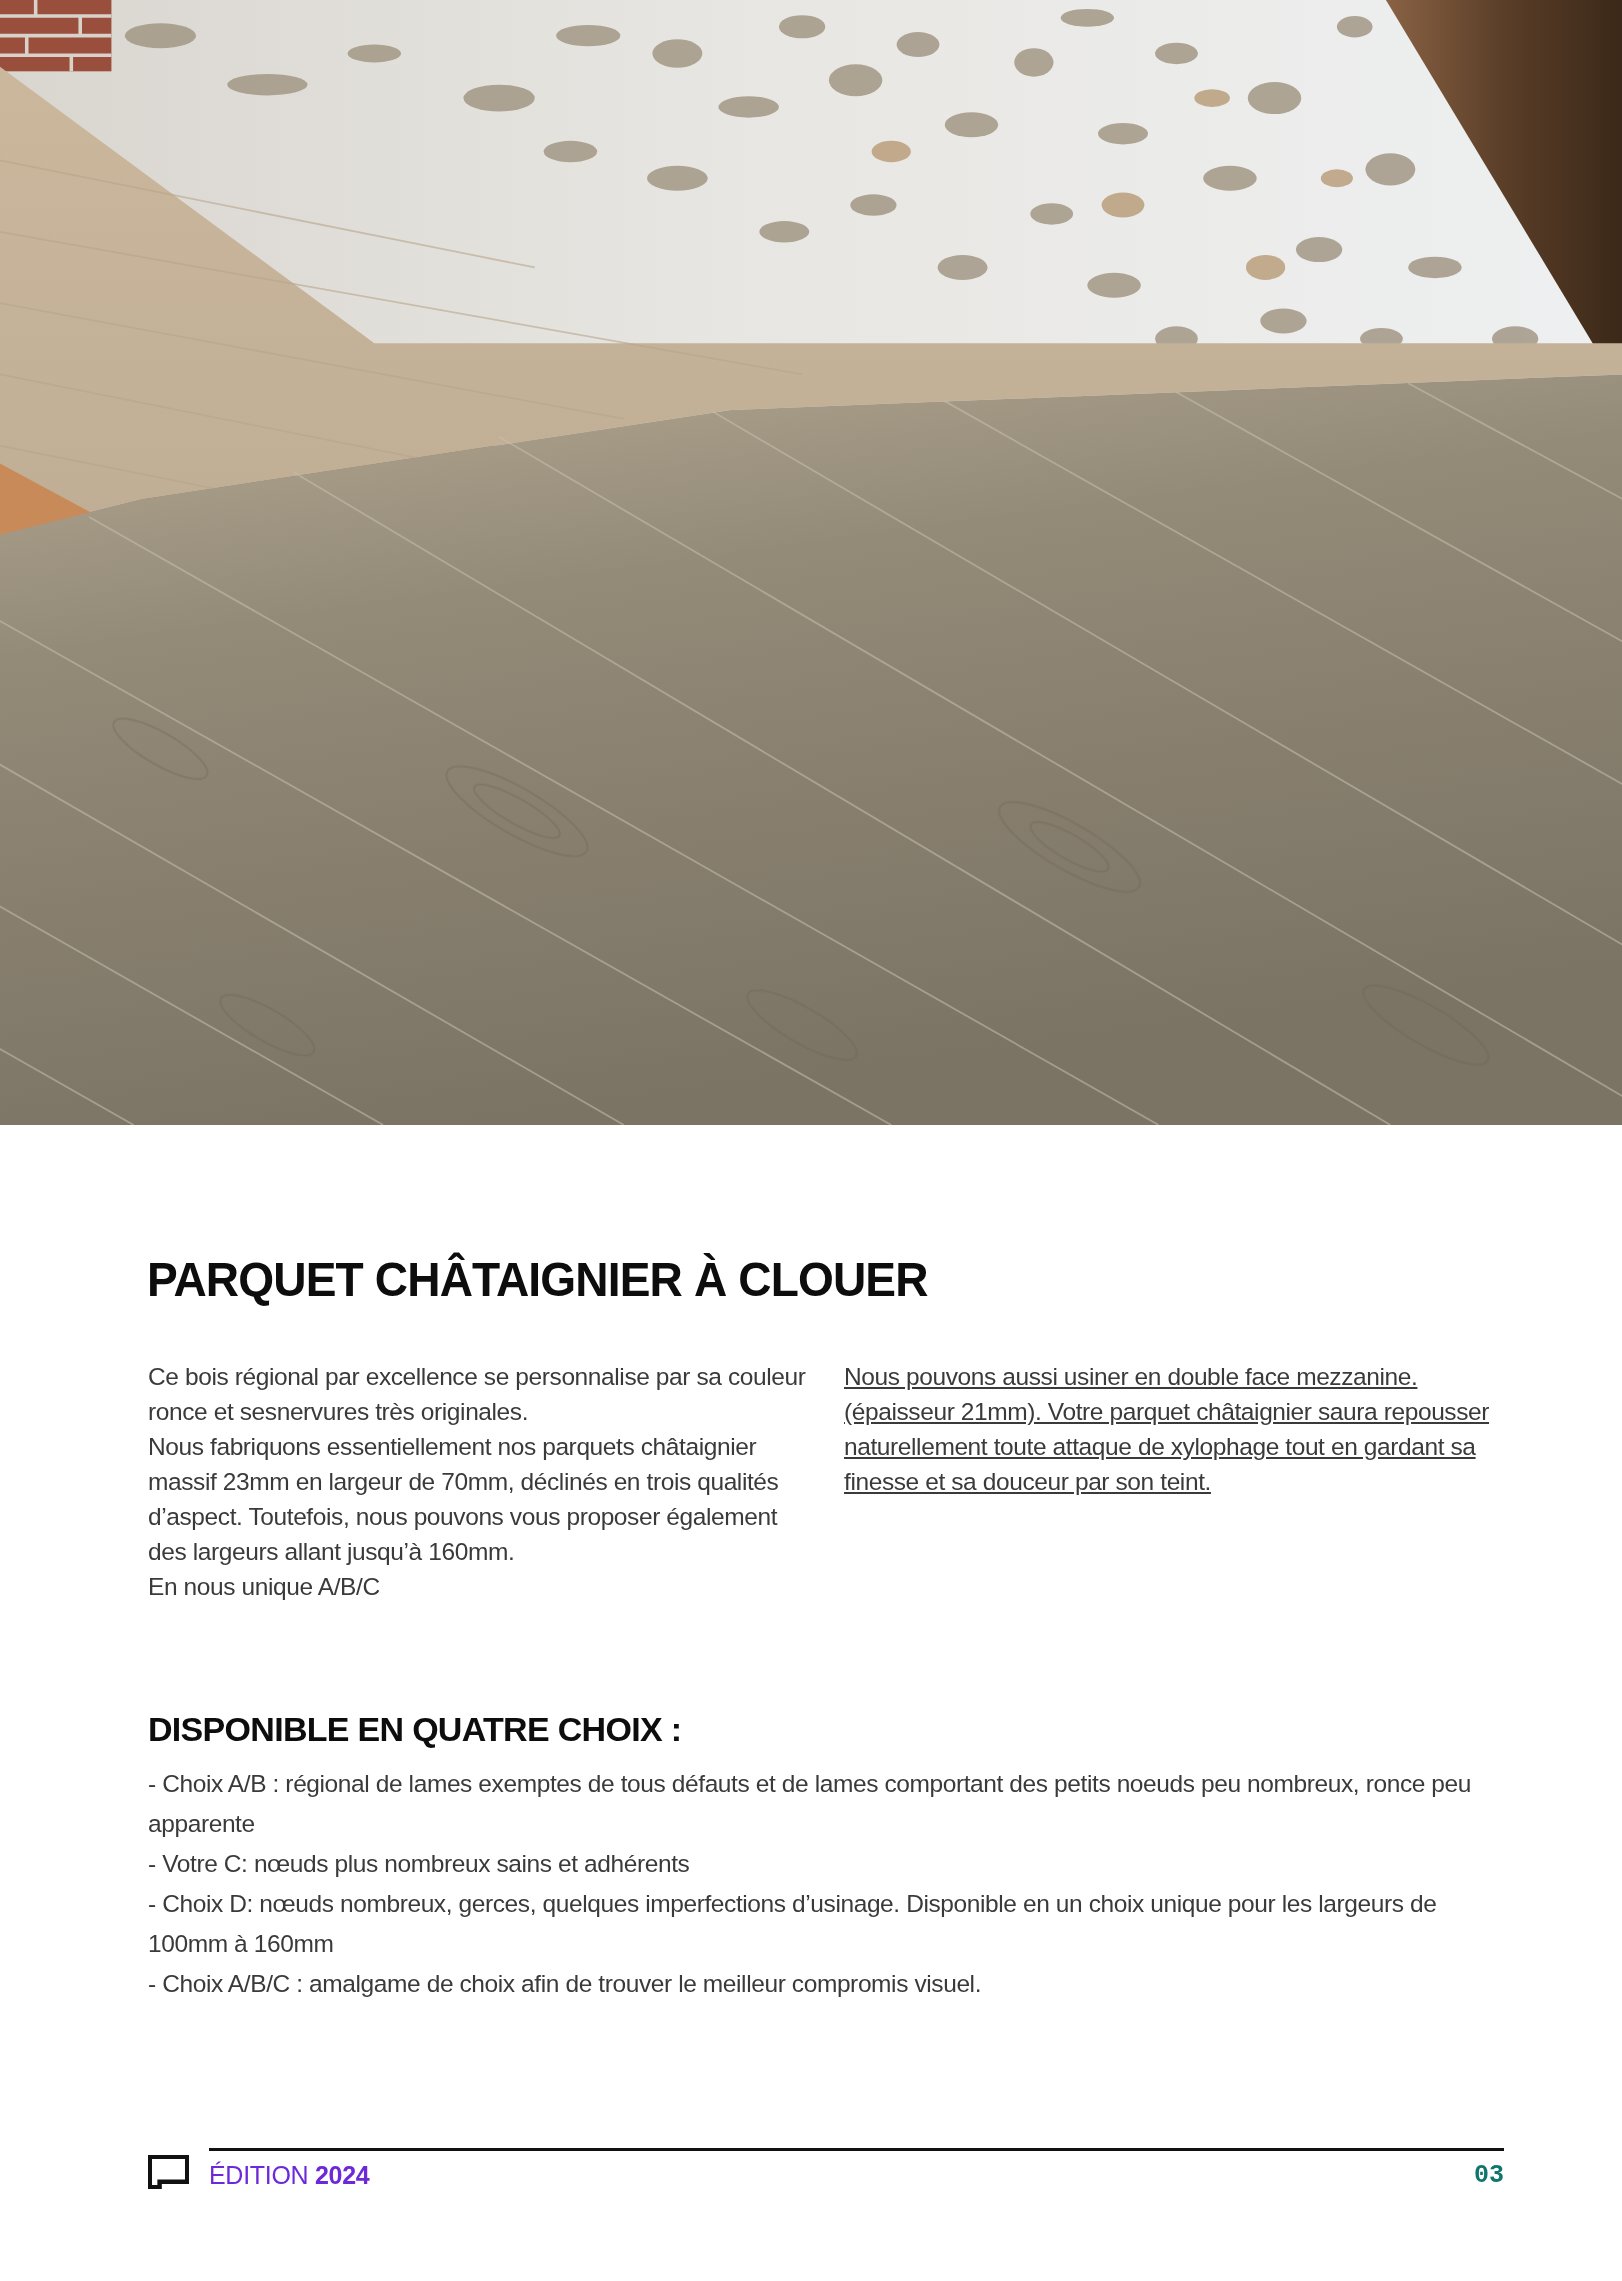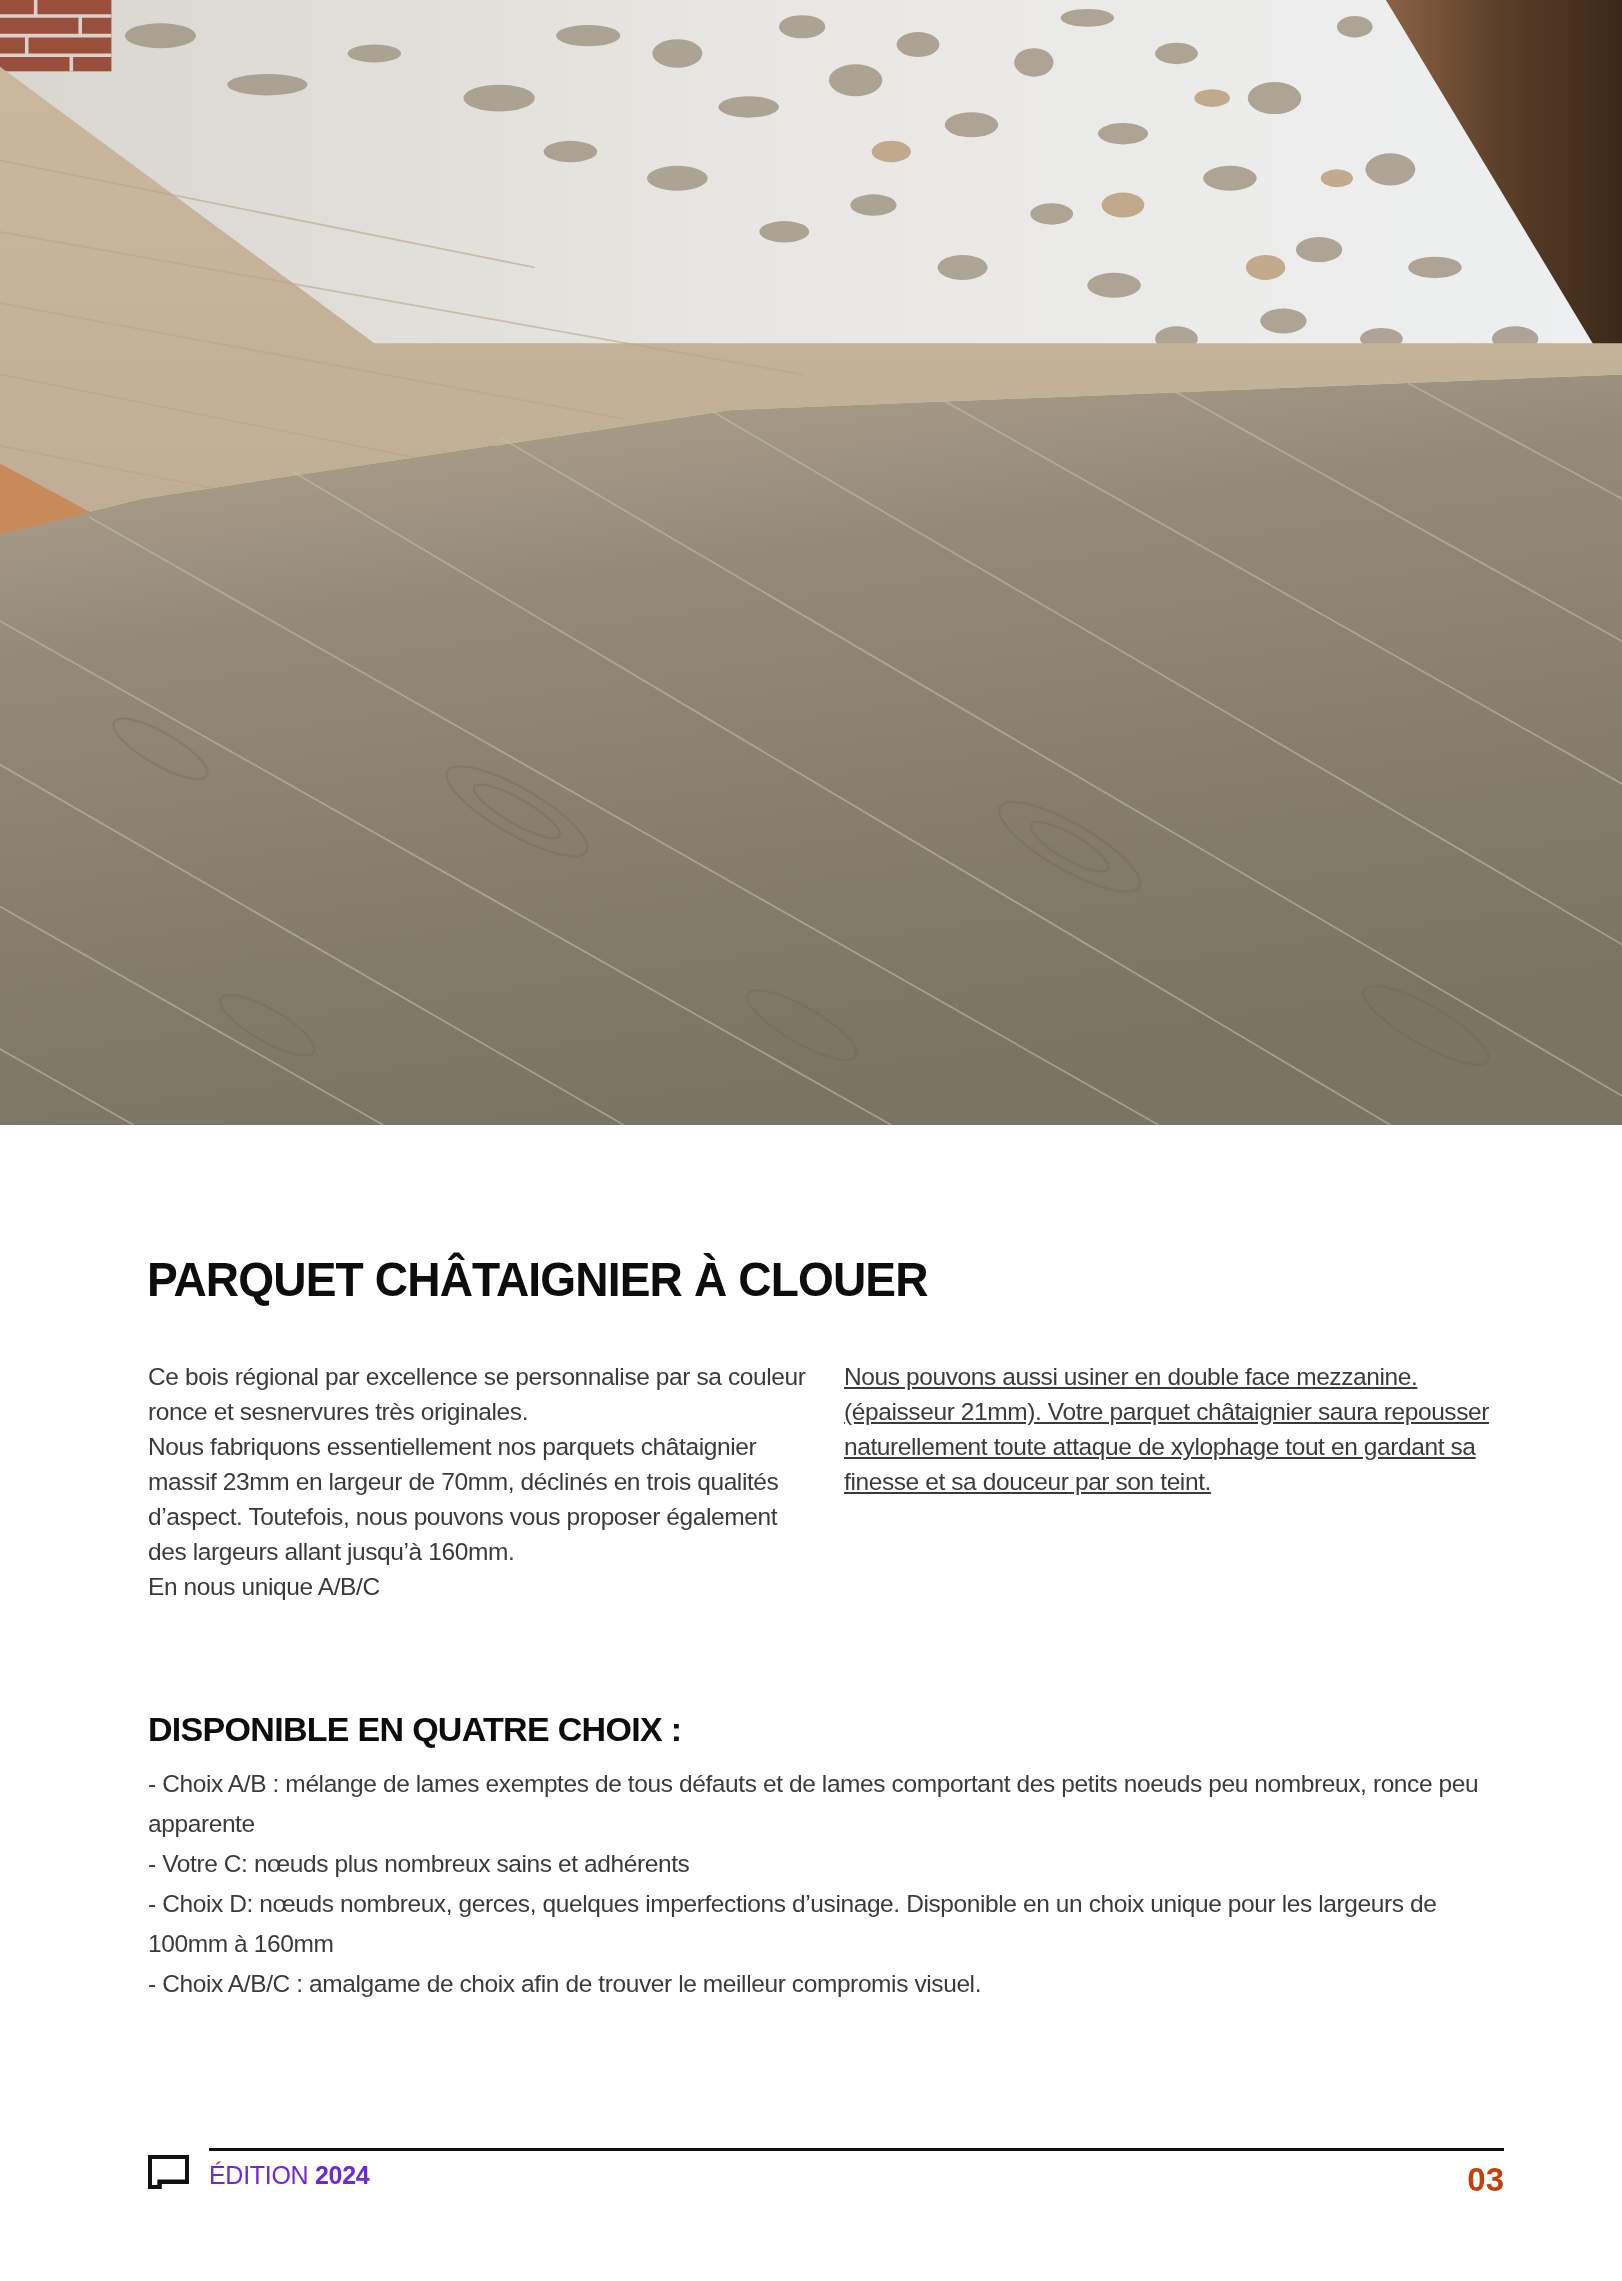--- a/index.html
+++ b/index.html
@@ -29,22 +29,22 @@
   .choices { position:absolute; left:148px; top:1764px; width:1337px; margin:0; padding:0;
              list-style:none; font-size:24.5px; line-height:40px; color:#3a3a3a; letter-spacing:-0.4px; }
   .choices li { margin:0; padding:0; }
 
   
   .footer-rule { position:absolute; left:209px; top:2148px; width:1295px; height:2.7px; background:#111; }
   .footer-logo { position:absolute; left:148px; top:2155px; width:41px; height:34px; }
   .footer-edition { position:absolute; left:209px; top:2163px; font-size:25px; color:#6d28d9;
                     line-height:1; letter-spacing:-0.3px; white-space:nowrap; }
   .footer-edition .year { font-weight:700; }
-  .footer-page { position:absolute; right:119px; top:2163px; font-size:33px; font-weight:700;
-                 color:#c2410c; line-height:1; }
+  .footer-page { position:absolute; right:119px; top:2163px; font-size:25px; font-weight:700;
+                 color:#0f766e; line-height:1;font-family:Liberation Mono, monospace; }
 </style>
 </head>
 <body>
 
 <div class="hero">
   <svg viewBox="0 0 1821 1262" preserveAspectRatio="none">
     <defs>
       <linearGradient id="wallG" x1="0" y1="0" x2="1" y2="0">
         <stop offset="0" stop-color="#d9d6d0"></stop>
         <stop offset="0.45" stop-color="#e8e6e2"></stop>
@@ -169,21 +169,21 @@
   <p>Ce bois régional par excellence se personnalise par sa couleur ronce et sesnervures très originales.</p>
   <p>Nous fabriquons essentiellement nos parquets châtaignier massif 23mm en largeur de 70mm, déclinés en trois qualités d’aspect. Toutefois, nous pouvons vous proposer également des largeurs allant jusqu’à 160mm.</p>
   <p>En nous unique A/B/C</p>
 </div>
 <div class="col col-right">
   <p>Nous pouvons aussi usiner en double face mezzanine. (épaisseur 21mm). Votre parquet châtaignier saura repousser naturellement toute attaque de xylophage tout en gardant sa finesse et sa douceur par son teint.</p>
 </div>
 
 <h2 class="subtitle">DISPONIBLE EN QUATRE CHOIX :</h2>
 <ul class="choices">
-  <li>- Choix A/B : mélange de lames exemptes de tous défauts et de lames comportant des petits noeuds peu nombreux, ronce peu apparente</li>
+  <li>- Choix A/B : régional de lames exemptes de tous défauts et de lames comportant des petits noeuds peu nombreux, ronce peu apparente</li>
   <li>- Votre C: nœuds plus nombreux sains et adhérents</li>
   <li>- Choix D: nœuds nombreux, gerces, quelques imperfections d’usinage. Disponible en un choix unique pour les largeurs de 100mm à 160mm</li>
   <li>- Choix A/B/C : amalgame de choix afin de trouver le meilleur compromis visuel.</li>
 </ul>
 
 <svg class="footer-logo" viewBox="0 0 46 38">
   <path d="M2 2 H44 V30 H13 V36 H2 Z" fill="none" stroke="#111" stroke-width="5" stroke-linejoin="miter"></path>
 </svg>
 <div class="footer-rule"></div>
 <div class="footer-edition">

